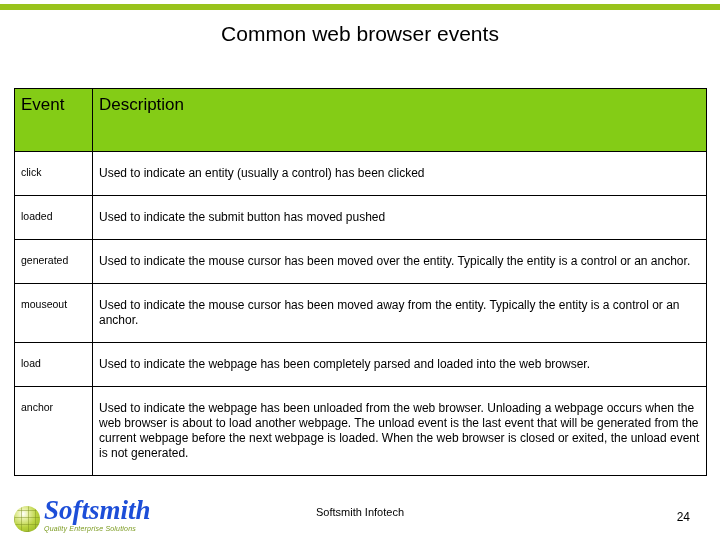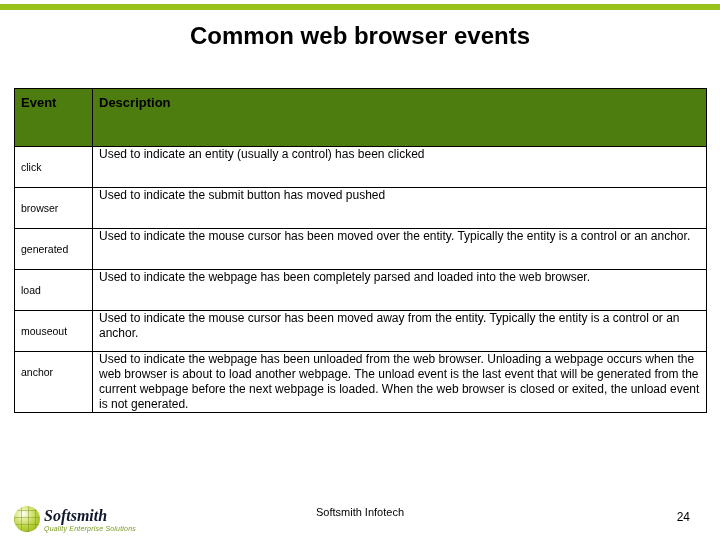--- a/index.html
+++ b/index.html
@@ -25,53 +25,53 @@
     right: 0;
     height: 6px;
     background: #99c31c;
   }
   .title {
     position: absolute;
     top: 22px;
     left: 0;
     right: 0;
     text-align: center;
-    font-size: 24px;
-    font-weight: 700;
+    font-size: 21px;
+    font-weight: 400;
     color: #000;
   }
   table.events {
     position: absolute;
     top: 88px;
     left: 14px;
     width: 692px;
     border-collapse: collapse;
     table-layout: fixed;
   }
   table.events th, table.events td {
     border: 1px solid #000;
     text-align: left;
     vertical-align: top;
   }
   table.events th {
-    background: #4d7c0f;
-    font-weight: bold;
-    font-size: 13px;
+    background: #84cc16;
+    font-weight: normal;
+    font-size: 17px;
     padding: 6px 6px 36px 6px;
   }
   table.events col.c1 { width: 78px; }
   table.events col.c2 { width: 614px; }
   td.event-name {
     font-size: 10.5px;
     padding: 14px 6px;
     margin-left: 24px;
   }
   td.event-desc {
     font-size: 12px;
-    padding: 0 6px;
+    padding: 14px 6px;
     line-height: 1.25;
   }
   .footer-center {
     position: absolute;
     bottom: 22px;
     left: 0;
     right: 0;
     text-align: center;
     font-size: 11px;
     color: #000;
@@ -112,22 +112,22 @@
   }
   .logo-text {
     display: flex;
     flex-direction: column;
     line-height: 1;
   }
   .logo-main {
     font-family: Georgia, 'Times New Roman', serif;
     font-style: italic;
     font-weight: bold;
-    font-size: 16px;
-    color: #0f172a;
+    font-size: 27px;
+    color: #1d4ed8;
   }
   .logo-sub {
     font-family: Arial, sans-serif;
     font-style: italic;
     font-size: 7px;
     color: #7a9a1e;
     letter-spacing: 0.2px;
     margin-top: 1px;
   }
 </style>
@@ -150,34 +150,34 @@
         <th>Event</th>
         <th>Description</th>
       </tr>
     </thead>
     <tbody>
       <tr>
         <td class="event-name">click</td>
         <td class="event-desc">Used to indicate an entity (usually a control) has been clicked</td>
       </tr>
       <tr>
-        <td class="event-name">browser</td>
+        <td class="event-name">loaded</td>
         <td class="event-desc">Used to indicate the submit button has moved pushed</td>
       </tr>
       <tr>
         <td class="event-name">generated</td>
         <td class="event-desc">Used to indicate the mouse cursor has been moved over the entity. Typically the entity is a control or an anchor.</td>
       </tr>
       <tr>
+        <td class="event-name">mouseout</td>
+        <td class="event-desc">Used to indicate the mouse cursor has been moved away from the entity. Typically the entity is a control or an anchor.</td>
+      </tr>
+      <tr>
         <td class="event-name">load</td>
         <td class="event-desc">Used to indicate the webpage has been completely parsed and loaded into the web browser.</td>
-      </tr>
-      <tr>
-        <td class="event-name">mouseout</td>
-        <td class="event-desc">Used to indicate the mouse cursor has been moved away from the entity. Typically the entity is a control or an anchor.</td>
       </tr>
       <tr>
         <td class="event-name">anchor</td>
         <td class="event-desc">Used to indicate the webpage has been unloaded from the web browser. Unloading a webpage occurs when the web browser is about to load another webpage. The unload event is the last event that will be generated from the current webpage before the next webpage is loaded. When the web browser is closed or exited, the unload event is not generated.</td>
       </tr>
     </tbody>
   </table>
 
   <div class="footer-center">Softsmith Infotech</div>
   <div class="page-number">24</div>

